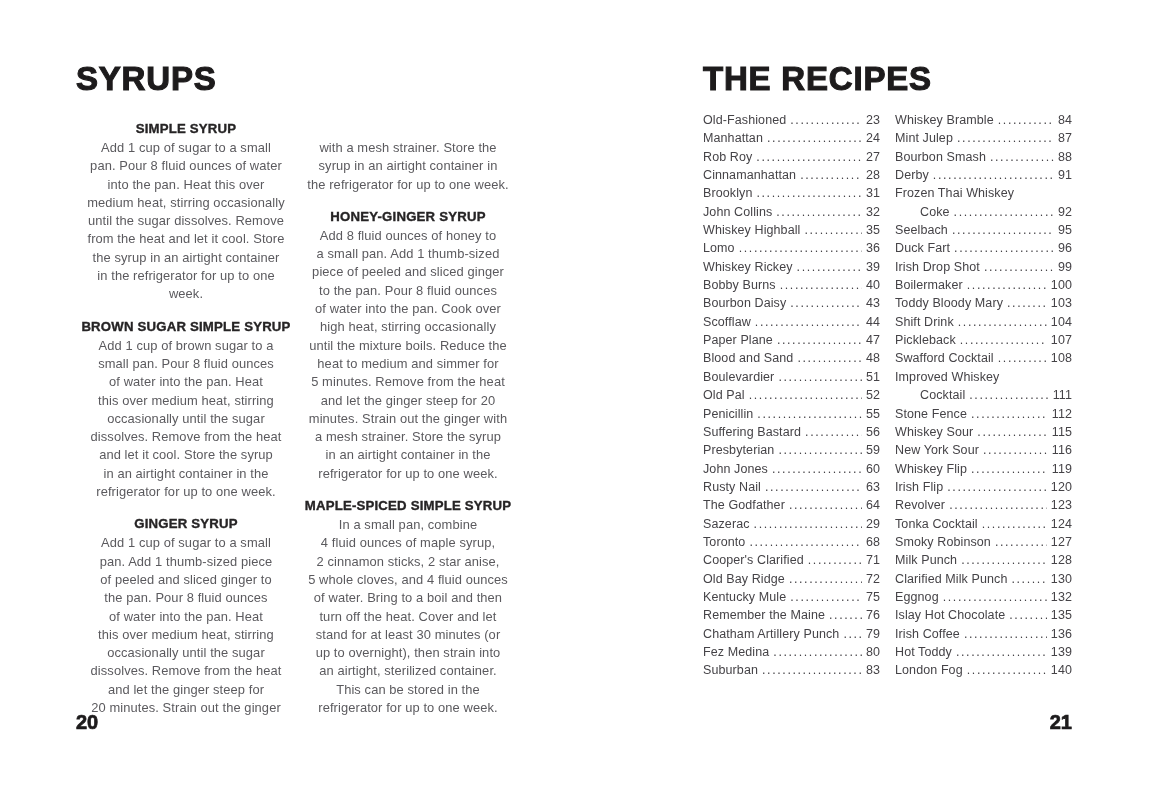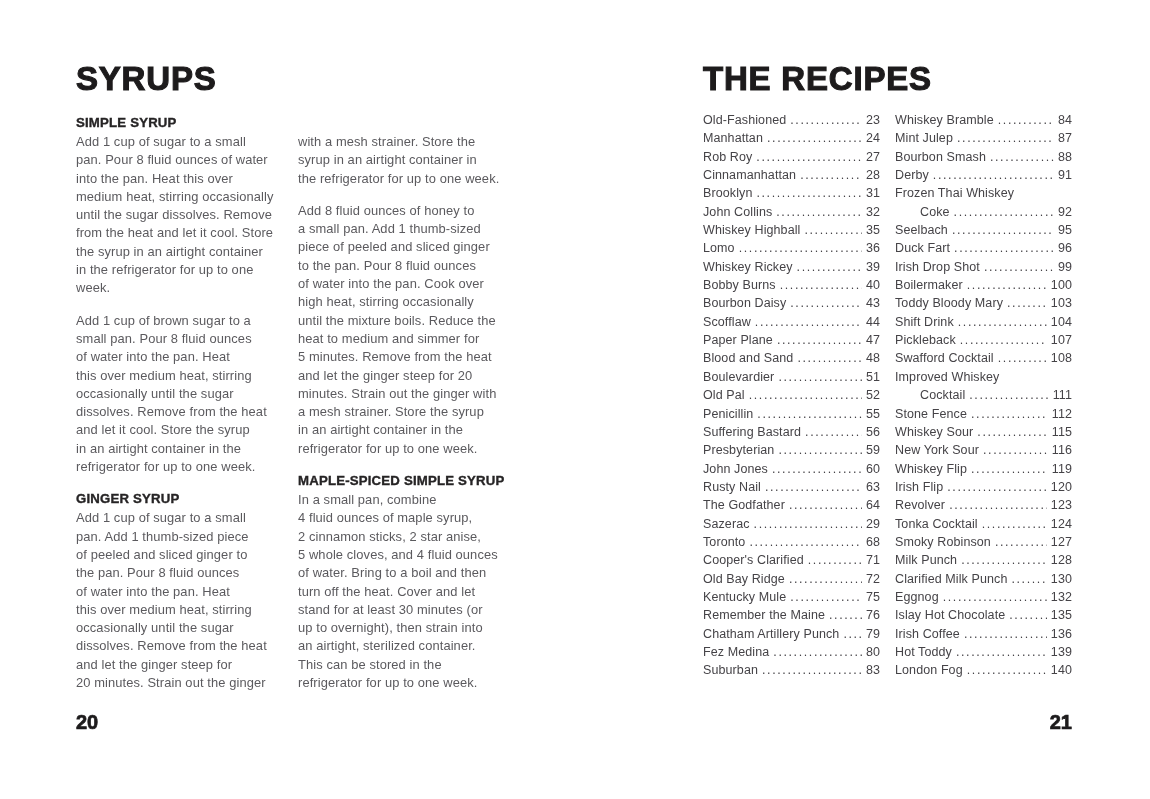--- a/index.html
+++ b/index.html
@@ -6,20 +6,21 @@
     margin: 0; padding: 0;
     width: 1150px; height: 799px;
     overflow: hidden;
     background: #ffffff;
     font-family: "Liberation Sans", "DejaVu Sans", sans-serif;
   }
   .spread {
     position: relative;
     width: 1150px; height: 799px;
     background: #ffffff;
+    text-align: center;
   }
   .page-title {
     position: absolute;
     top: 60px;
     margin: 0;
     font-size: 33px;
     font-weight: 900;
     letter-spacing: 0.8px;
     color: #1d1b1c;
     -webkit-text-stroke: 1.1px #1d1b1c;
@@ -29,21 +30,21 @@
   #right-title { left: 703px; }
 
   
   .syrup-cols {
     position: absolute;
     left: 76px; top: 114px;
     display: flex;
   }
   .syrup-col { width: 220px; }
   #left-col2 { margin-left: 2px; }
-  .syrup-section { margin: 0 0 14px 0; }
+  .syrup-section { margin: 6px 0 14px 0; }
   .syrup-section.continuation { padding-top: 19px; }
   .sec-heading {
     margin: 0 0 2px 0;
     font-size: 13.2px;
     line-height: 17px;
     font-weight: 700;
     letter-spacing: 0.2px;
     color: #262425;
     -webkit-text-stroke: 0.35px #262425;
     white-space: nowrap;
@@ -114,20 +115,21 @@
 pan. Pour 8 fluid ounces of water
 into the pan. Heat this over
 medium heat, stirring occasionally
 until the sugar dissolves. Remove
 from the heat and let it cool. Store
 the syrup in an airtight container
 in the refrigerator for up to one
 week.</div>
         </section>
         <section class="syrup-section">
+          <h3 class="sec-heading">BROWN SUGAR SIMPLE SYRUP</h3>
           <div class="sec-body">Add 1 cup of brown sugar to a
 small pan. Pour 8 fluid ounces
 of water into the pan. Heat
 this over medium heat, stirring
 occasionally until the sugar
 dissolves. Remove from the heat
 and let it cool. Store the syrup
 in an airtight container in the
 refrigerator for up to one week.</div>
         </section>
@@ -145,20 +147,21 @@
 20 minutes. Strain out the ginger</div>
         </section>
       </div>
     <div class="syrup-col" id="left-col2">
         <section class="syrup-section continuation">
           <div class="sec-body">with a mesh strainer. Store the
 syrup in an airtight container in
 the refrigerator for up to one week.</div>
         </section>
         <section class="syrup-section">
+          <h3 class="sec-heading">HONEY-GINGER SYRUP</h3>
           <div class="sec-body">Add 8 fluid ounces of honey to
 a small pan. Add 1 thumb-sized
 piece of peeled and sliced ginger
 to the pan. Pour 8 fluid ounces
 of water into the pan. Cook over
 high heat, stirring occasionally
 until the mixture boils. Reduce the
 heat to medium and simmer for
 5 minutes. Remove from the heat
 and let the ginger steep for 20

